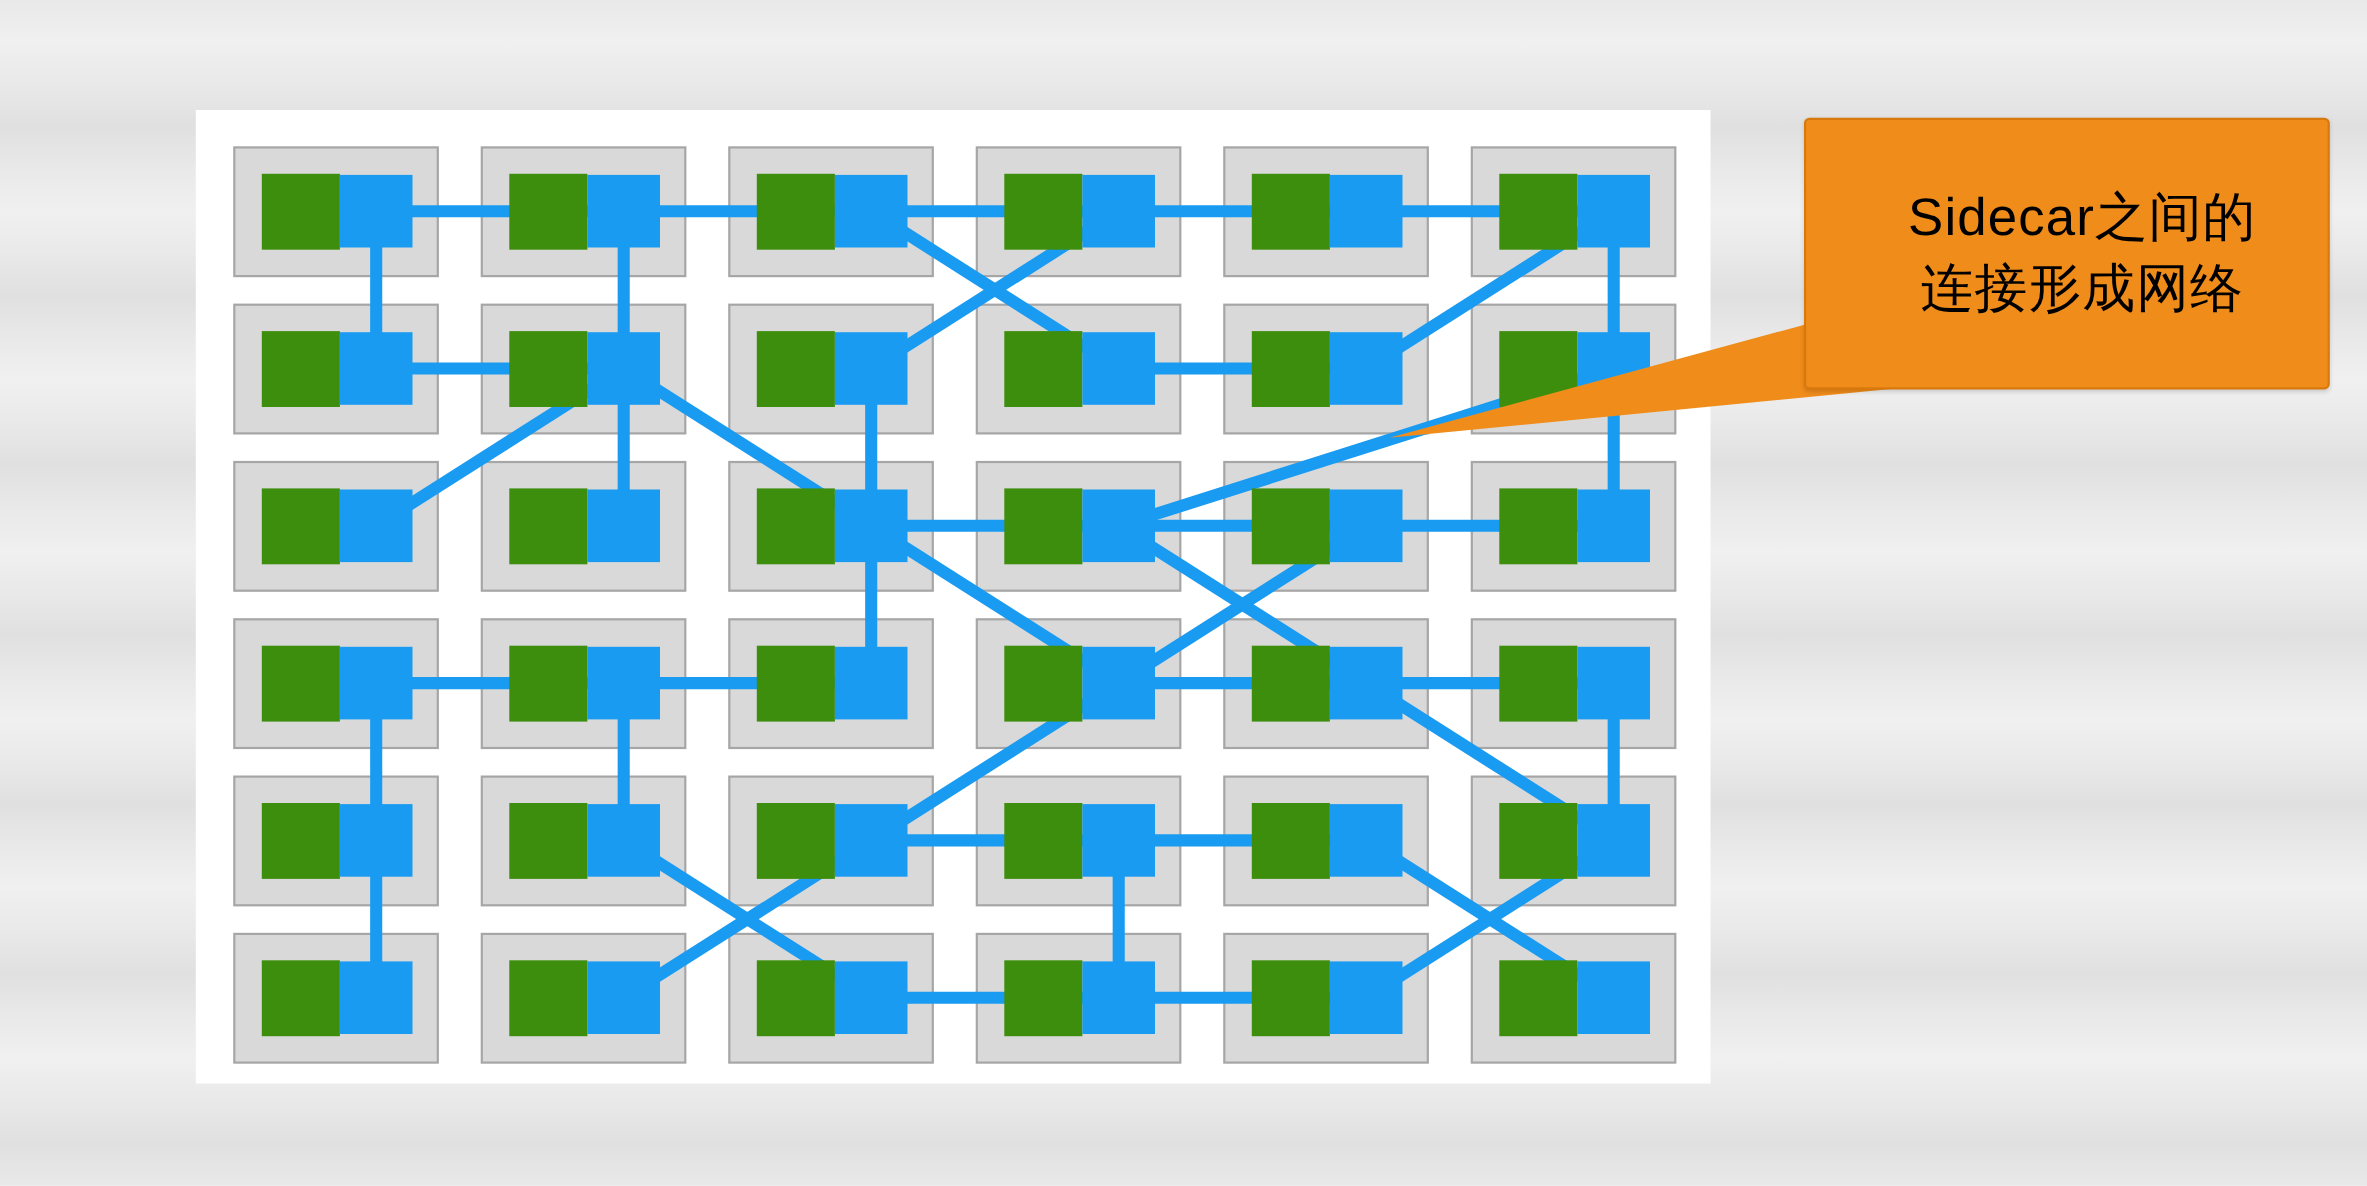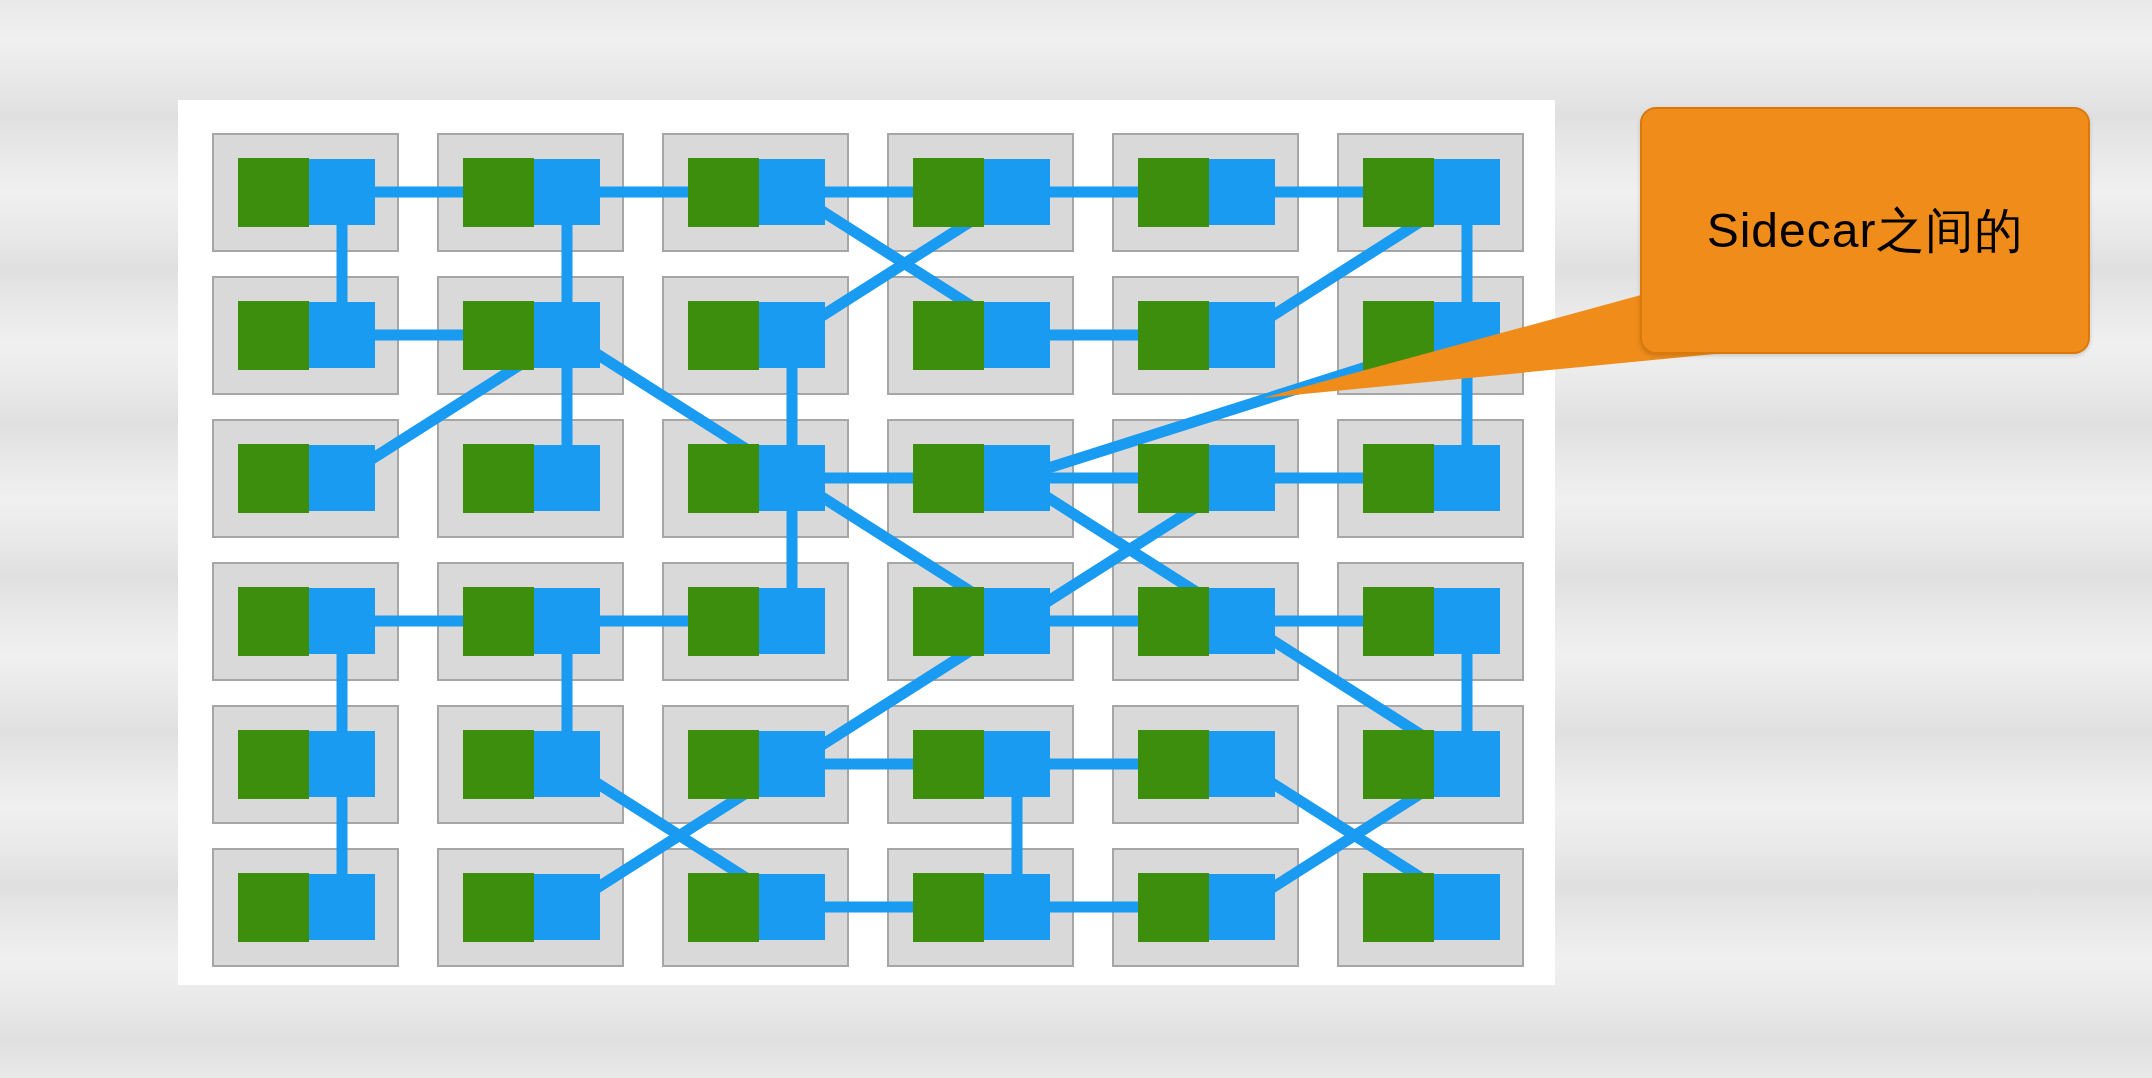--- a/index.html
+++ b/index.html
@@ -19,24 +19,25 @@
     position:absolute;left:178px;top:100px;width:1377px;height:885px;
     background:#ffffff;z-index:1;
   }
   .panel svg{display:block;width:1377px;height:885px;}
   .overlay{
     position:absolute;left:0;top:0;width:2152px;height:1078px;
     z-index:2;pointer-events:none;
   }
   .callout{
     position:absolute;left:1640px;top:107px;width:446px;height:243px;
-    border-radius:16px;z-index:3;
+    border-radius:5px;z-index:3;
     display:flex;flex-direction:column;align-items:center;justify-content:center;
     font-size:48px;line-height:1.32;color:#000;letter-spacing:1px;
     box-shadow:0 2px 4px rgba(0,0,0,0.15);
+    padding-left:28px;
   }
   .callout .line{white-space:nowrap;}
 </style>
 </head>
 <body>
 
 <div class="slide">
 
   <div class="panel">
     <svg viewBox="0 0 1377 885" xmlns="http://www.w3.org/2000/svg">
@@ -195,15 +196,16 @@
         <rect x="1256" y="774" width="66" height="66" fill="#1a9bf2"></rect>
       </svg>
   </div>
 
   <svg class="overlay" viewBox="0 0 2152 1078" xmlns="http://www.w3.org/2000/svg">
     <polygon points="1263,398 1652,292 1756,350" fill="#f08c1a"></polygon>
   </svg>
 
   <div class="callout" style="background: rgb(240, 140, 26); border: 2px solid rgb(217, 121, 12); color: rgb(0, 0, 0);">
     <div class="line">Sidecar之间的</div>
+    <div class="line">连接形成网络</div>
   </div>
 
 </div>
 
 </body></html>

